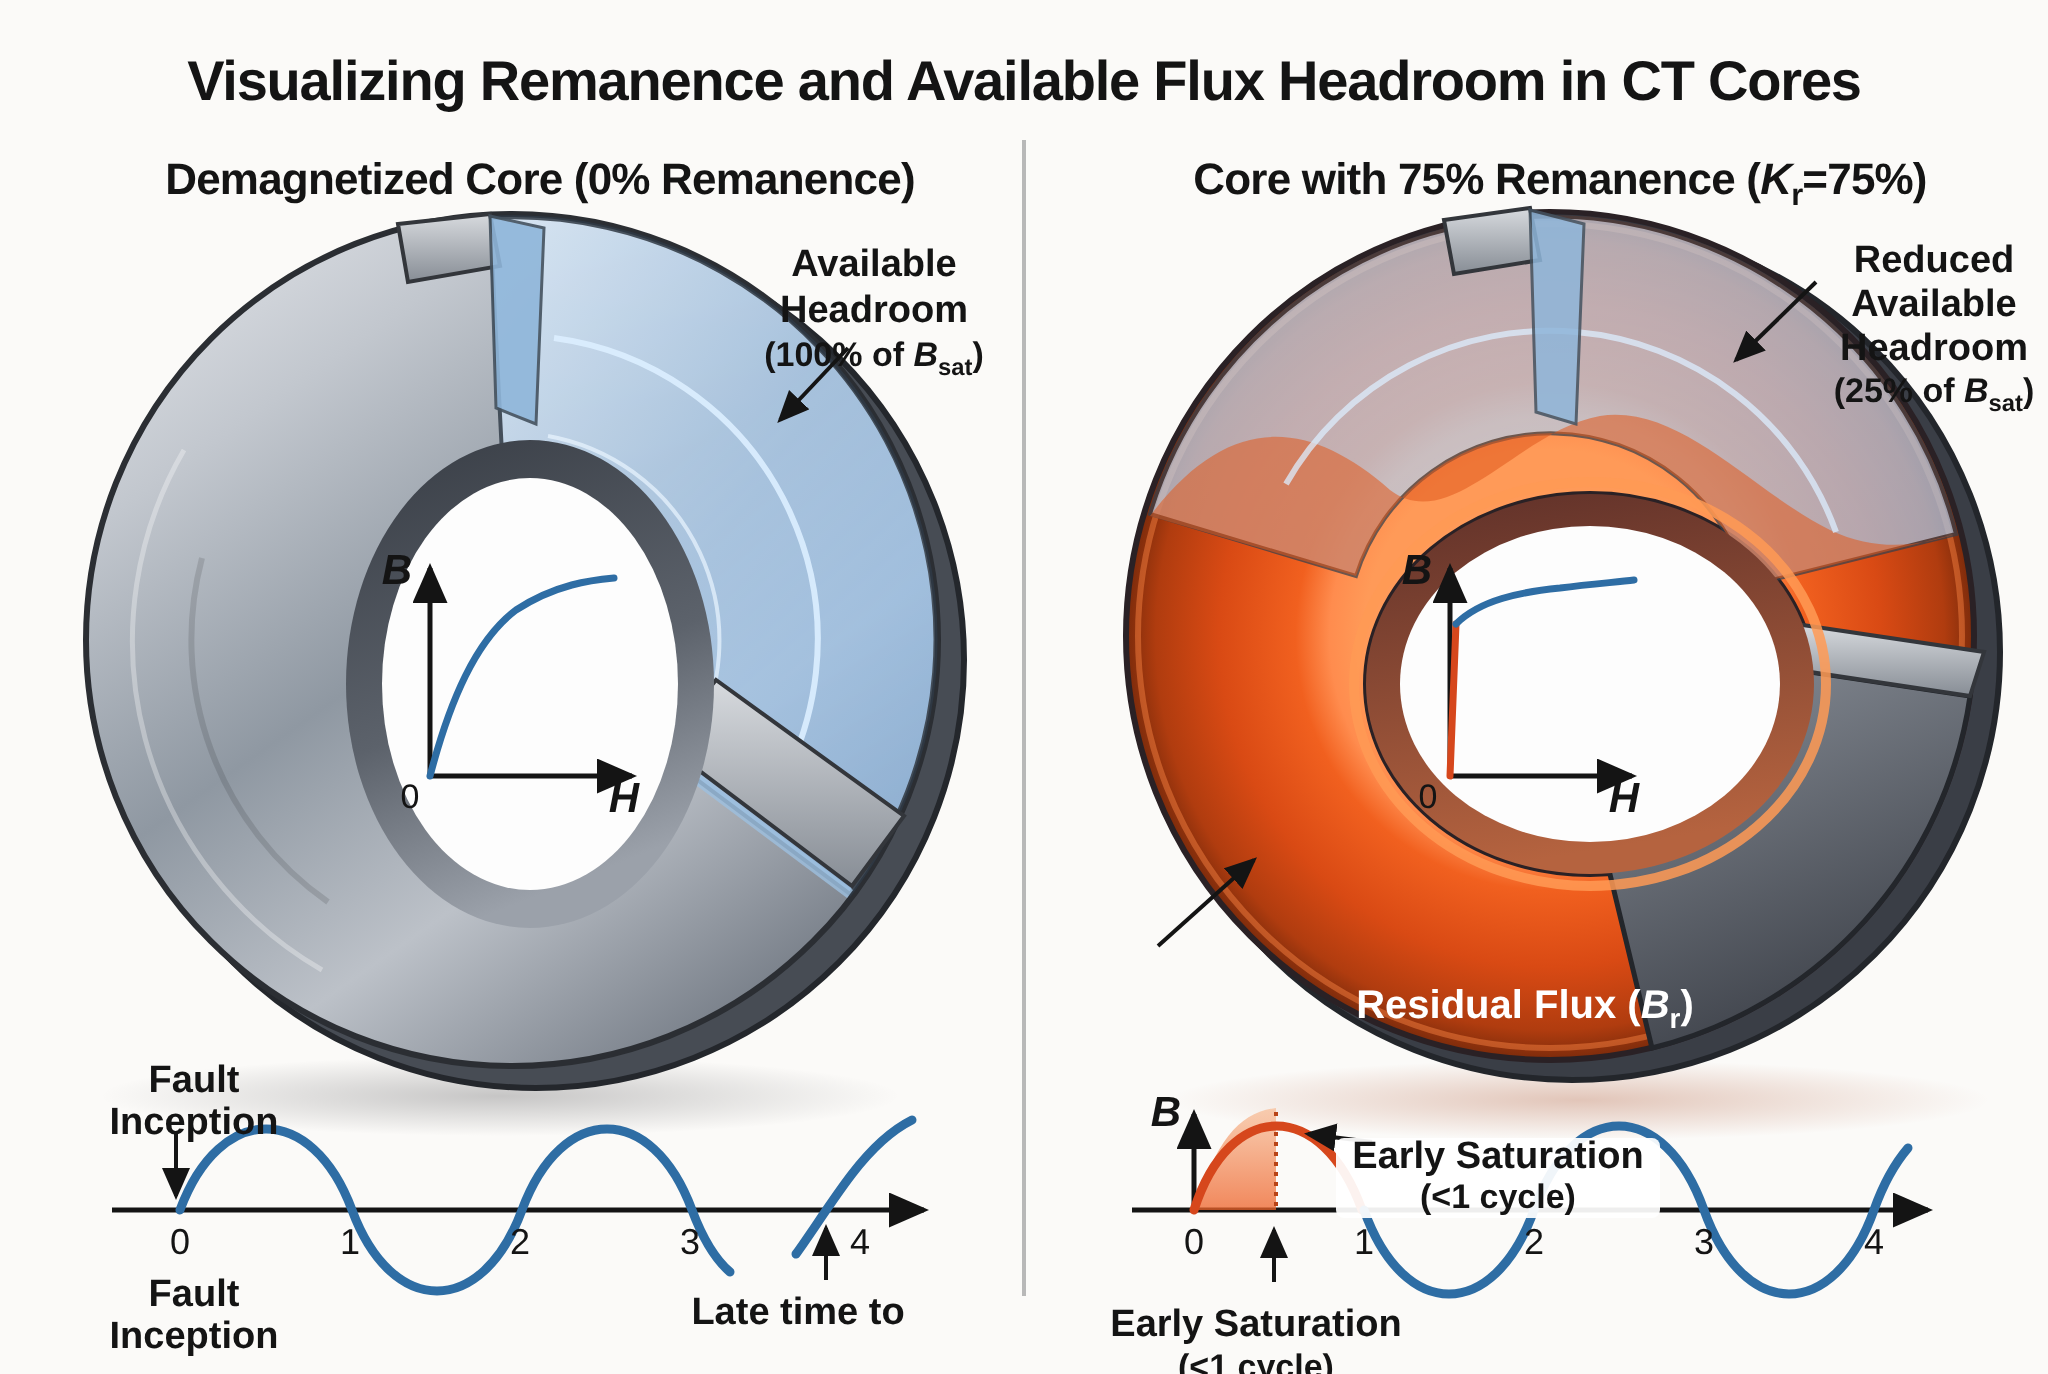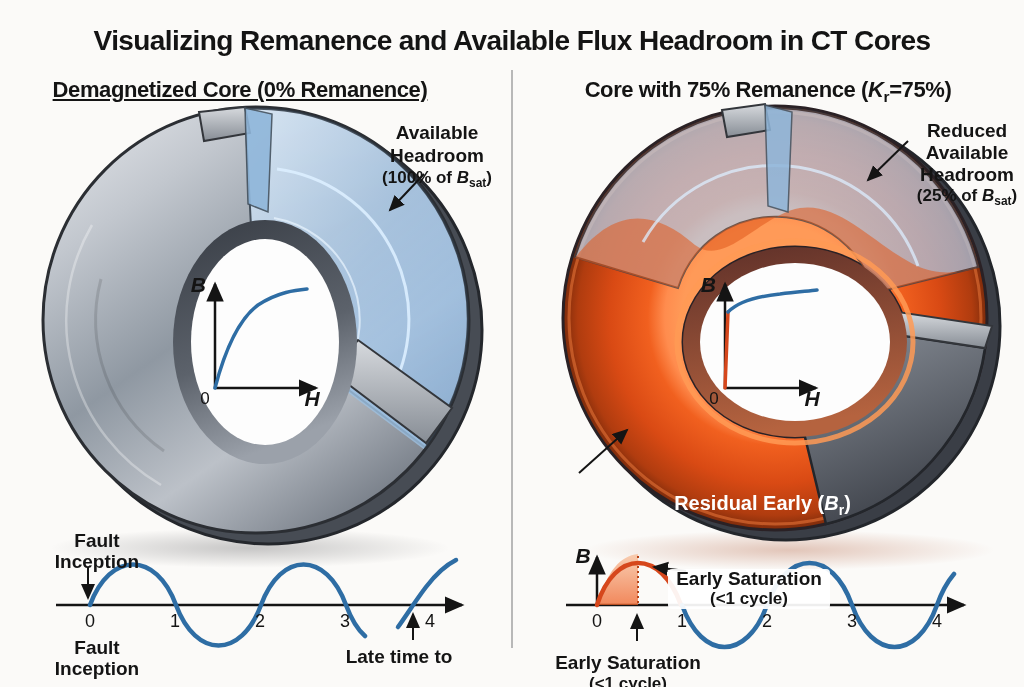--- a/index.html
+++ b/index.html
@@ -5,22 +5,22 @@
   html,body{margin:0;padding:0;background:#e9e9e9;}
   .canvas{
     position:relative;width:1024px;height:687px;margin:0 auto;
     background:#fbfaf8;overflow:hidden;
     font-family:"Liberation Sans",sans-serif;color:#141414;
   }
   .art{position:absolute;left:0;top:0;width:1024px;height:687px;}
   .lbl{position:absolute;text-align:center;line-height:1.12;margin-top:12px;}
   .title{left:0;right:0;top:13px;font-size:28px;font-weight:bold;letter-spacing:-0.6px;}
   .sub{top:66px;width:480px;font-size:22px;font-weight:bold;letter-spacing:-0.4px;}
-  .sub-left{left:0;text-decoration:underline;}
-  .sub-right{left:528px;}
+  .sub-left{left:30px;}
+  .sub-right{left:540px;}
   .ann{font-size:19px;font-weight:bold;}
   .paren{font-size:17px;font-weight:bold;}
   .hl-left{left:357px;top:110px;width:160px;line-height:1.2;}
   .hl-right{left:898px;top:108px;width:138px;line-height:1.15;}
   .res-out{left:520px;top:476px;width:110px;line-height:1.15;}
   .res-in{left:655px;top:480px;width:215px;font-size:20px;font-weight:bold;color:#ffffff;}
   .fault-top{left:47px;top:519px;width:100px;line-height:1.1;}
   .fault-bottom{left:47px;top:626px;width:100px;line-height:1.1;}
   .late{left:314px;top:634px;width:170px;line-height:1.15;}
   .early-mid{left:668px;top:557px;width:162px;background:rgba(255,255,255,0.93);border-radius:4px;line-height:1.1;}
@@ -199,21 +199,21 @@
   </div>
 
   <div class="lbl ann hl-right">
     <div>Reduced</div>
     <div>Available</div>
     <div>Headroom</div>
     <div class="paren"><span>(25% of </span><b><i>B</i></b><sub><b>sat</b></sub><span>)</span></div>
   </div>
 
 
-  <div class="lbl res-in"><span>Residual Early (</span><i>B</i><sub>r</sub><span>)</span></div>
+  <div class="lbl res-in"><span>Residual Flux (</span><i>B</i><sub>r</sub><span>)</span></div>
 
   <div class="lbl ann fault-top">
     <div>Fault</div>
     <div>Inception</div>
   </div>
 
   <div class="lbl ann fault-bottom">
     <div>Fault</div>
     <div>Inception</div>
   </div>

